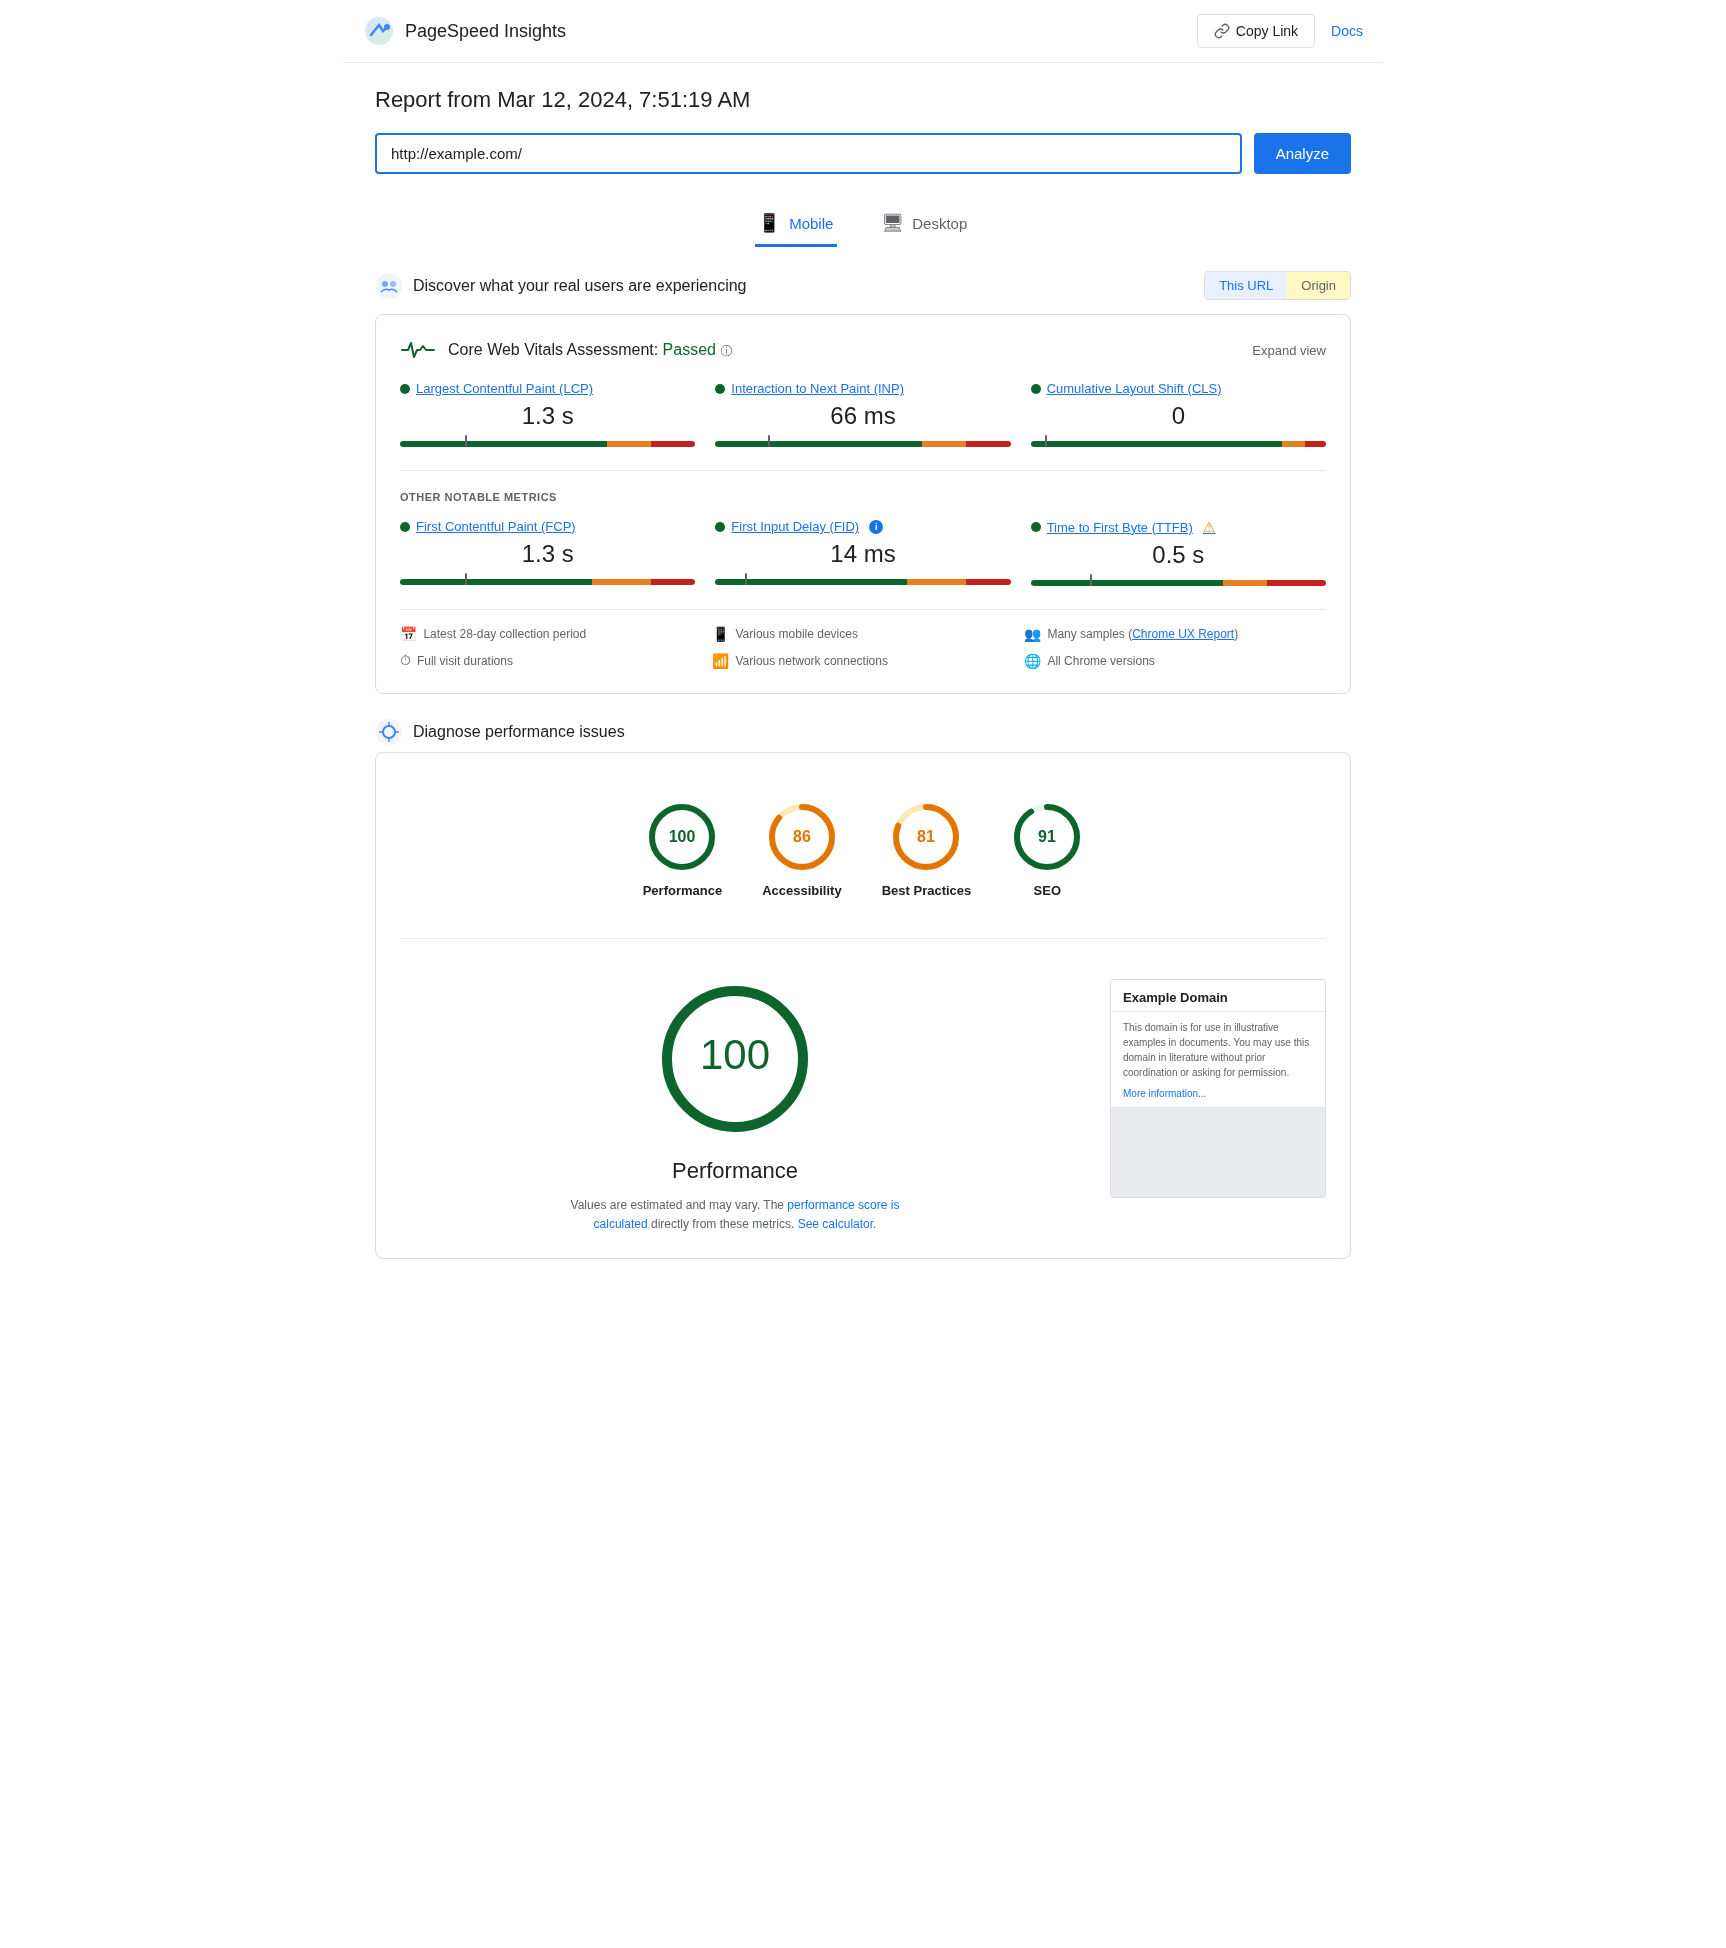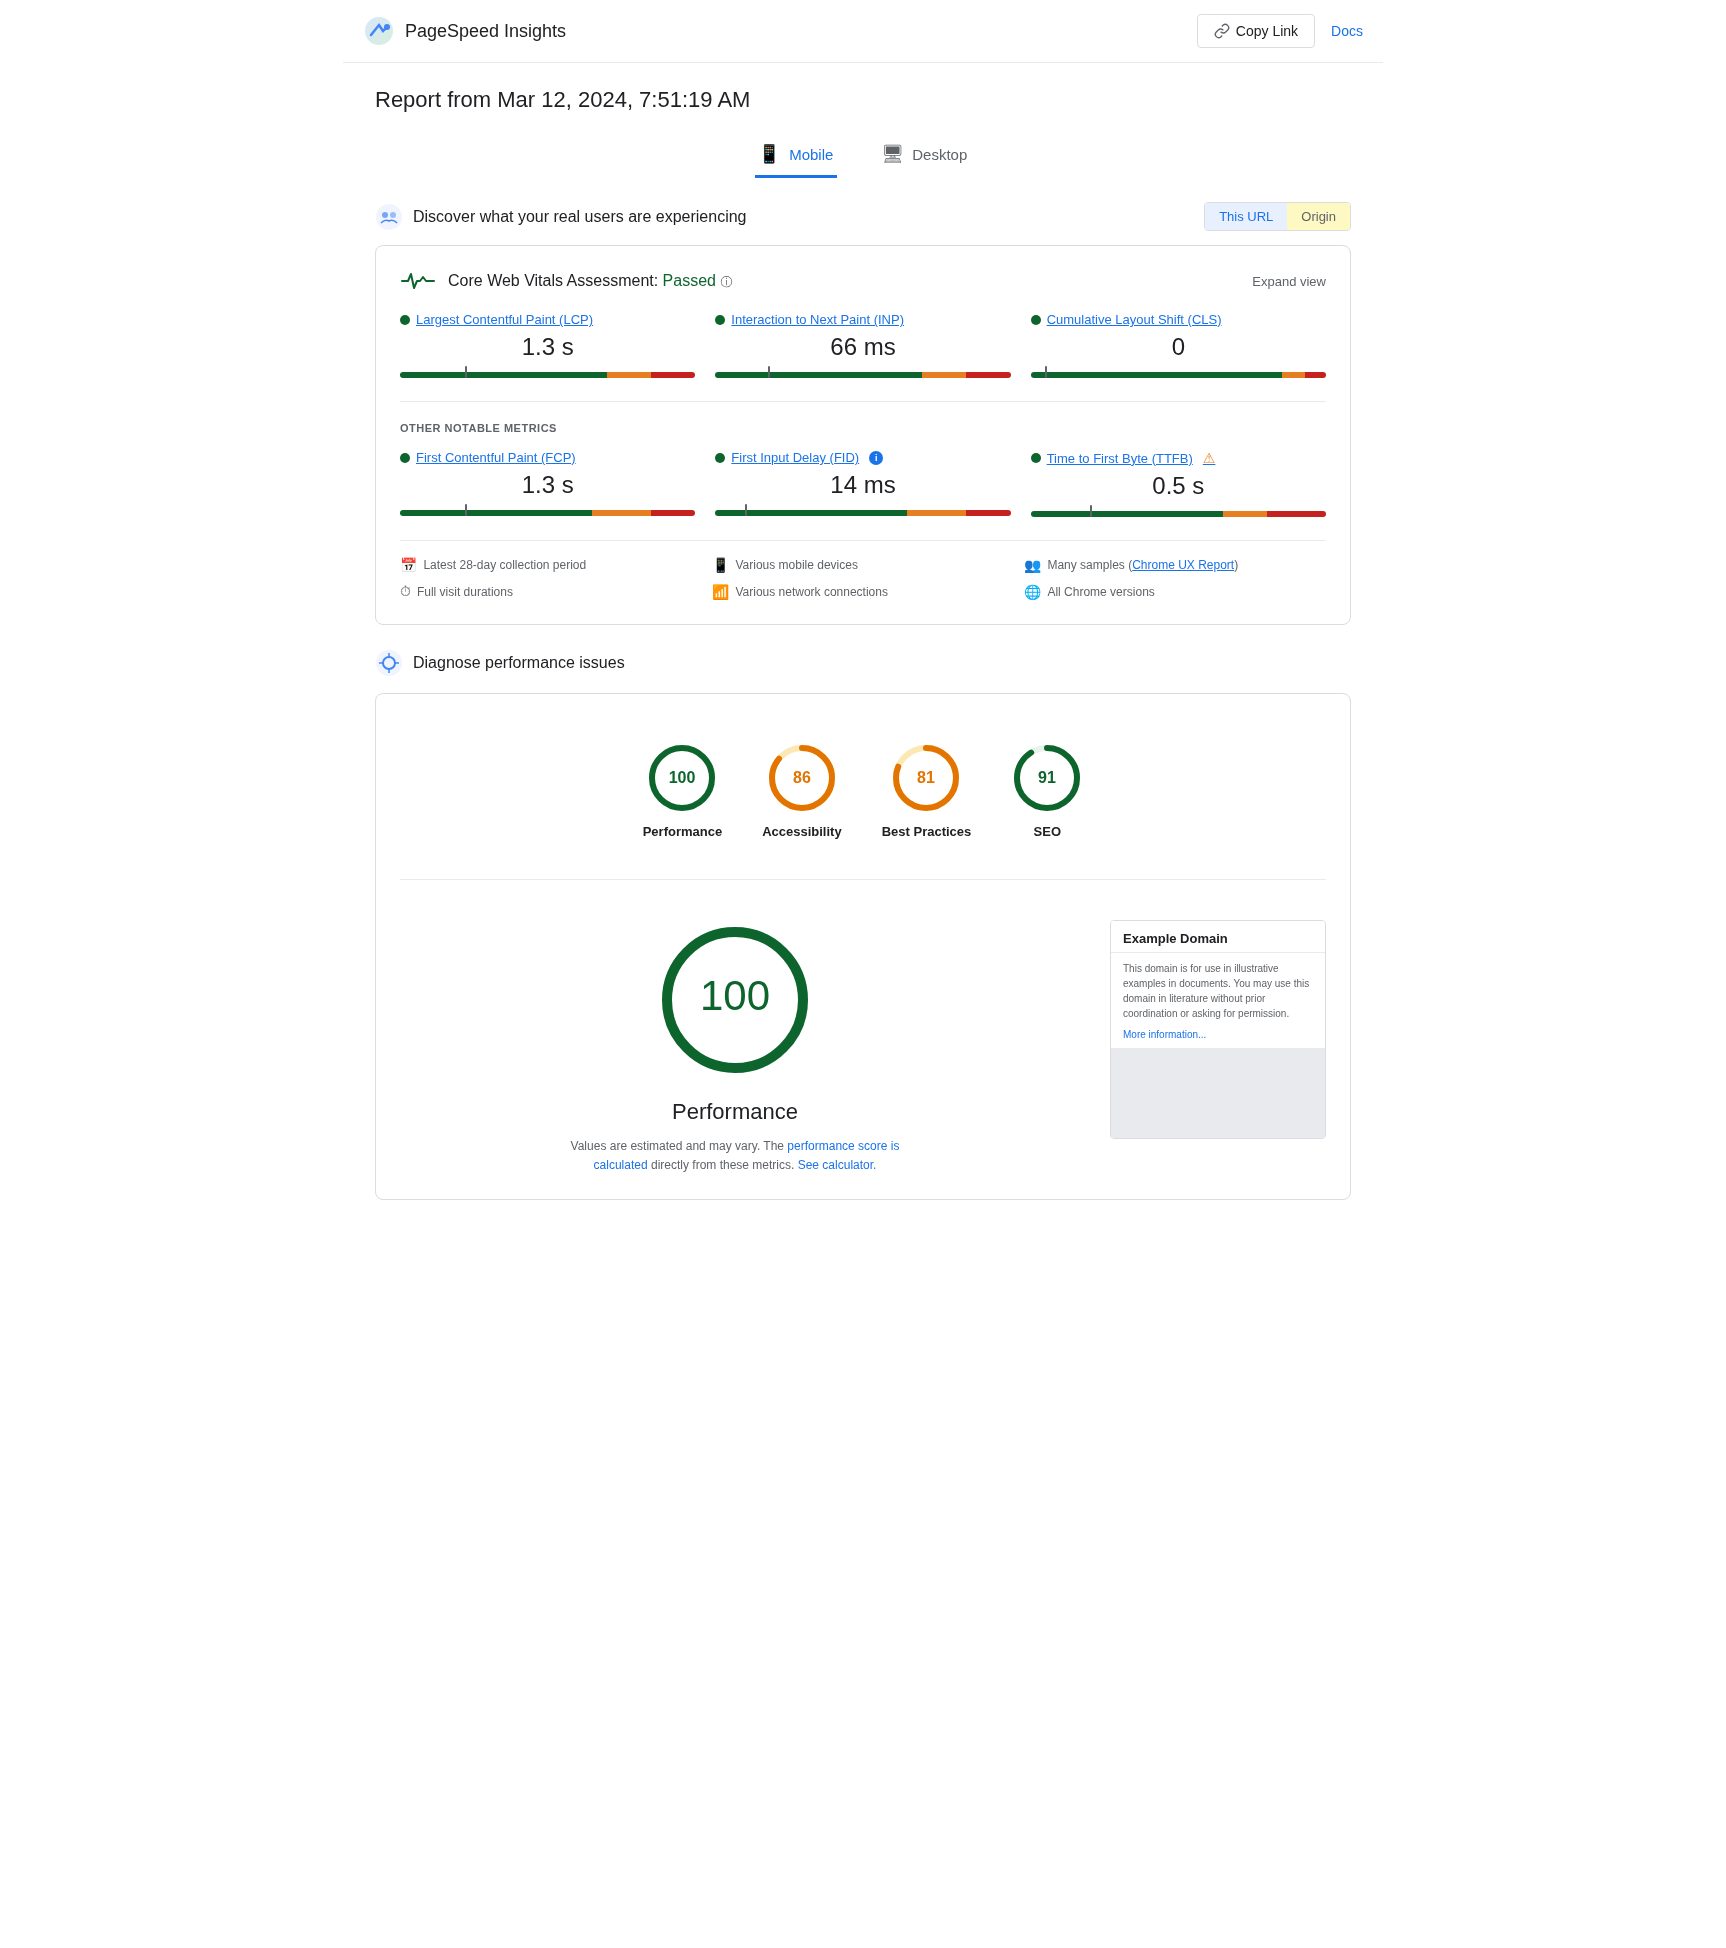--- a/index.html
+++ b/index.html
@@ -421,20 +421,24 @@
       <span>Copy Link</span>
     </button>
     <a class="docs-link">Docs</a>
   </div>
 </header>
 
 <main class="main">
 
   <h1 class="report-title">Report from Mar 12, 2024, 7:51:19 AM</h1>
 
+  <div class="url-row">
+    <input class="url-input" type="text" value="http://example.com/" style="">
+    <button class="analyze-btn">Analyze</button>
+  </div>
 
   <div class="tabs">
     <div class="tab active">
       <span class="tab-icon">📱</span>
       <span>Mobile</span>
     </div>
     <div class="tab">
       <span class="tab-icon">🖥</span>
       <span>Desktop</span>
     </div>
@@ -601,21 +605,21 @@
         <span>Various network connections</span>
       </div>
       <div class="footer-info-item">
         <span class="footer-icon">🌐</span>
         <span>All Chrome versions</span>
       </div>
     </div>
   </div>
 
   <div class="diagnose-section">
-    <div class="section-title" style="margin-bottom:16px">
+    <div class="section-title" style="margin-bottom:6px">
       <svg width="28" height="28" viewBox="0 0 28 28">
         <circle cx="14" cy="14" r="13" fill="#e8f0fe" opacity="0.7"></circle>
         <circle cx="14" cy="14" r="6" fill="none" stroke="#4285f4" stroke-width="2"></circle>
         <line x1="14" y1="8" x2="14" y2="4" stroke="#4285f4" stroke-width="1.5"></line>
         <line x1="14" y1="24" x2="14" y2="20" stroke="#4285f4" stroke-width="1.5"></line>
         <line x1="8" y1="14" x2="4" y2="14" stroke="#4285f4" stroke-width="1.5"></line>
         <line x1="24" y1="14" x2="20" y2="14" stroke="#4285f4" stroke-width="1.5"></line>
       </svg>
       <span>Diagnose performance issues</span>
     </div>

